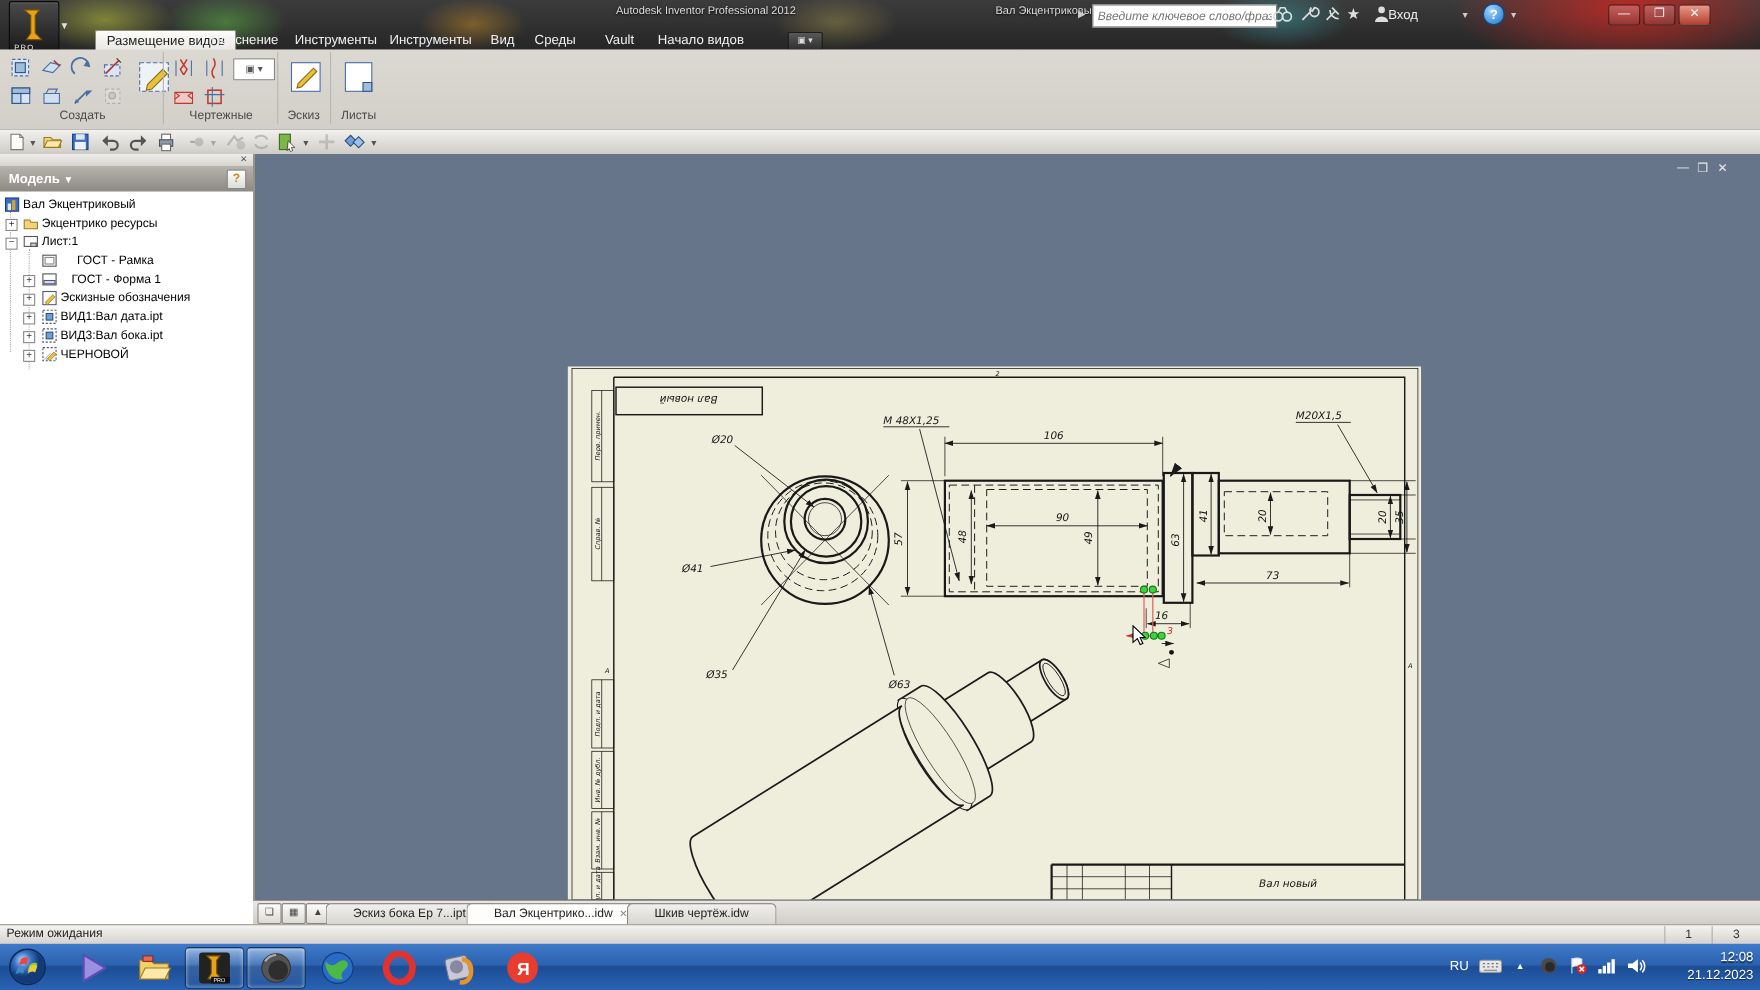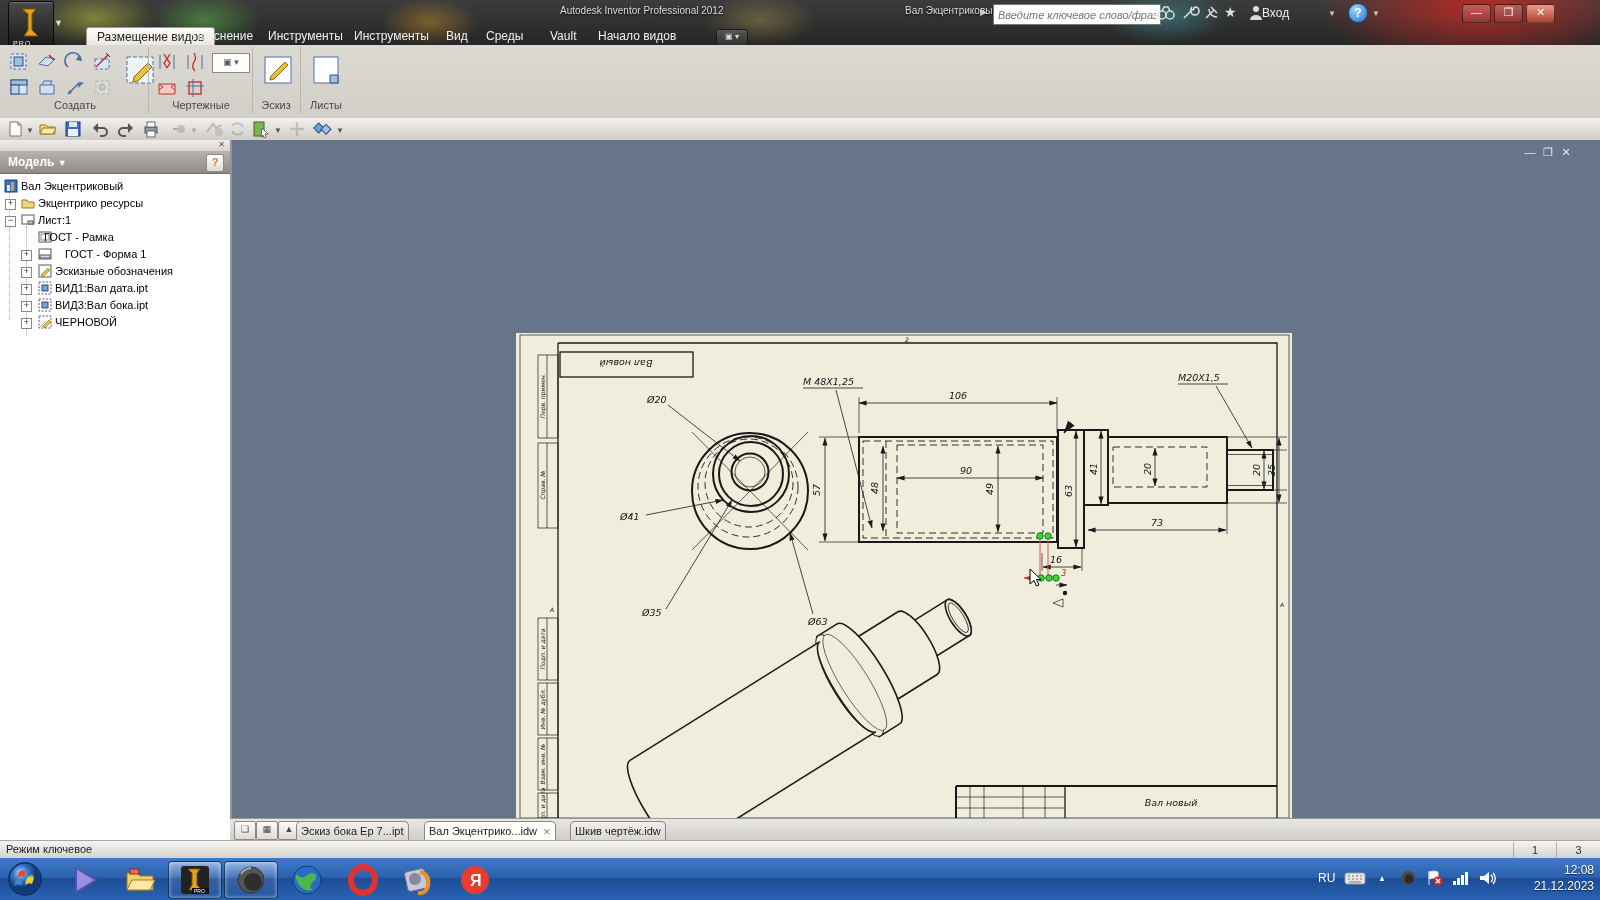--- a/index.html
+++ b/index.html
@@ -58,21 +58,21 @@
   .ticon{position:absolute;top:1px;width:14px;height:14px;}
   .guide{position:absolute;border-left:1px dotted #aaa;width:0;}
   
   #canvas{left:232px;top:140px;width:1368px;height:678px;background:#66758a;overflow:hidden;}
   #sheet{left:284px;top:193px;width:776px;height:485px;}
   .docwinbtn{top:6px;color:#e8e8e8;font-size:11px;width:16px;text-align:center;}
   #cursor{left:796px;top:428px;}
   
   #doctabs{left:230px;top:818px;width:1370px;height:22px;background:linear-gradient(#e9e7e3,#cfccc6);border-top:1px solid #9a978f;}
   .dtbtn{top:2px;width:20px;height:17px;background:linear-gradient(#fbfbfa,#dddad4);border:1px solid #8b8884;border-radius:2px;font-size:9px;text-align:center;line-height:15px;color:#444;}
-  .dtab{top:2px;height:19px;border:1px solid #8b8884;border-bottom:none;border-radius:5px 5px 0 0;background:linear-gradient(#f1f0ee,#d8d5cf);font-size:11px;color:#222;text-align:left;line-height:19px;padding:0 4px;}
+  .dtab{top:2px;height:19px;border:1px solid #8b8884;border-bottom:none;border-radius:5px 5px 0 0;background:linear-gradient(#f1f0ee,#d8d5cf);font-size:11px;color:#222;text-align:left;line-height:19px;padding:0 24px;}
   .dtab.active{background:#fdfdfc;}
   .dtab .x{color:#888;font-size:9px;margin-left:6px;}
   
   #statusbar{left:0;top:840px;width:1600px;height:18px;background:linear-gradient(#f5f4f2,#d4d1cb);border-top:1px solid #aaa7a0;font-size:11px;color:#222;}
   .scell{top:1px;height:16px;border-left:1px solid #b0ada6;text-align:center;font-size:11px;line-height:16px;color:#333;}
   
   #taskbar{left:0;top:858px;width:1600px;height:42px;background:linear-gradient(#3e7ac9 0%,#2c62af 45%,#1c4d96 50%,#2a63b3 100%);}
   .tbtn{top:3px;width:52px;height:36px;border-radius:4px;}
   .tbtn.active{background:linear-gradient(rgba(255,255,255,.45),rgba(255,255,255,.12) 45%,rgba(0,0,0,.08));border:1px solid rgba(10,40,80,.8);box-shadow:inset 0 0 4px rgba(255,255,255,.6);}
   .tbtn svg{position:absolute;left:10px;top:3px;}
@@ -344,21 +344,21 @@
             <rect x="1" y="2" width="12" height="9" fill="#fff" stroke="#555"></rect>
             <rect x="7" y="8" width="5" height="3" fill="#cfcfcf" stroke="#555"></rect>
           </svg></span>
       <span class="lbl" style="left:38px;">Лист:1</span>
     </div>
     <div class="abs trow" style="top:89px;">
       <span class="ticon" style="left:38px;"><svg width="14" height="14">
             <rect x="1" y="2" width="12" height="10" fill="#fff" stroke="#555"></rect>
             <rect x="3" y="4" width="8" height="6" fill="none" stroke="#888"></rect>
           </svg></span>
-      <span class="lbl" style="left:44px;">ГОСТ - Рамка</span>
+      <span class="lbl" style="left:70px;">ГОСТ - Рамка</span>
     </div>
     <div class="abs trow" style="top:106px;">
       <span class="expander" style="left:21px;">+</span>
       <span class="ticon" style="left:38px;"><svg width="14" height="14">
             <rect x="1" y="2" width="12" height="10" fill="#fff" stroke="#555"></rect>
             <rect x="2" y="8" width="10" height="3" fill="#cfe0f0" stroke="#557"></rect>
           </svg></span>
       <span class="lbl" style="left:55px;margin-left:10px;">ГОСТ - Форма 1</span>
     </div>
     <div class="abs trow" style="top:123px;">
@@ -604,21 +604,21 @@
   <div id="doctabs" class="abs">
     <div class="abs dtbtn" style="left:4px;">❏</div>
     <div class="abs dtbtn" style="left:26px;">▦</div>
     <div class="abs dtbtn" style="left:48px;">▲</div>
     <div class="abs dtab" style="left:66px;"><span>Эскиз бока Ep 7...ipt</span></div>
     <div class="abs dtab active" style="left:194px;"><span>Вал Экцентрико...idw</span><span class="x">✕</span></div>
     <div class="abs dtab" style="left:340px;"><span>Шкив чертёж.idw</span></div>
   </div>
 
   <div id="statusbar" class="abs">
-    <div class="abs" style="left:6px;top:2px;">Режим ключевое</div>
+    <div class="abs" style="left:6px;top:2px;">Режим ожидания</div>
     <div class="abs scell" style="left:1513px;width:42px;">1</div>
     <div class="abs scell" style="left:1556px;width:43px;">3</div>
   </div>
 
   <div id="taskbar" class="abs">
     <div class="abs" style="left:6px;top:3px;width:38px;height:36px;">
       <svg width="38" height="36">
           <circle cx="19" cy="18" r="16" fill="none" stroke="#0c2c5c" stroke-width="1.5"></circle>
           <circle cx="19" cy="18" r="15" fill="#1d4e96"></circle>
           <circle cx="19" cy="18" r="15" fill="url(#orbg)"></circle>

